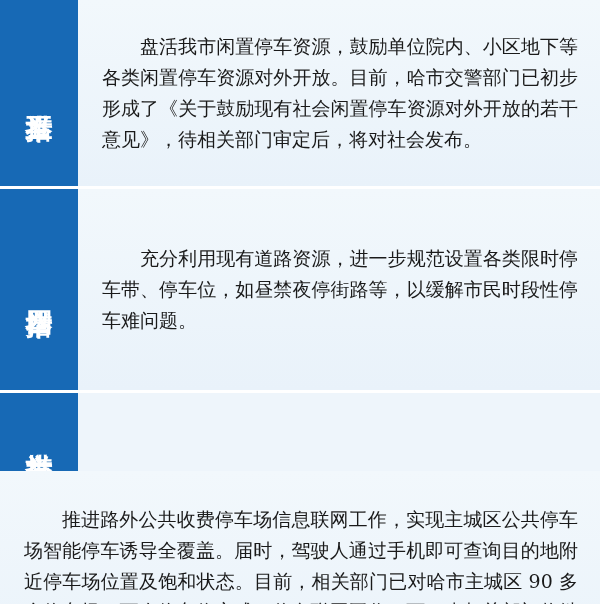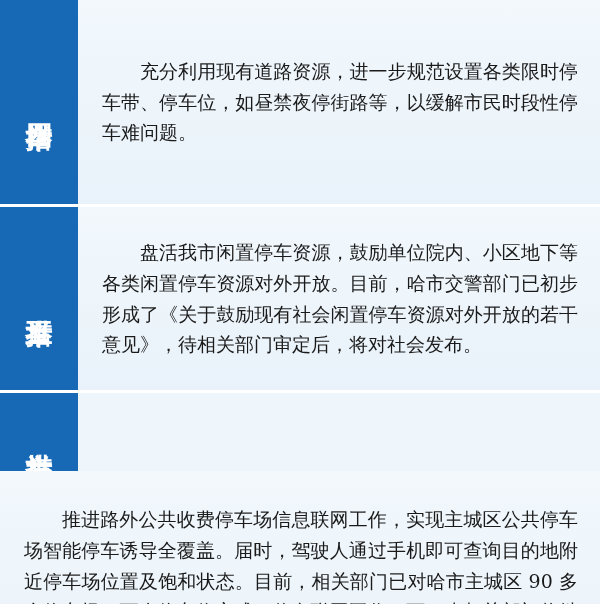--- a/index.html
+++ b/index.html
@@ -71,35 +71,35 @@
   }
   .b1 { height: 204px; }
   .b2 { height: 186px; }
   .b3 { height: 211px; flex-direction: column; }
 </style>
 </head>
 <body>
 
 <div class="page">
 
+  <div class="block b2">
+    <div class="label">
+      <span class="label-text">举措五</span>
+    </div>
+    <div class="body-wrap">
+      <p class="body-text">盘活我市闲置停车资源，鼓励单位院内、小区地下等各类闲置停车资源对外开放。目前，哈市交警部门已初步形成了《关于鼓励现有社会闲置停车资源对外开放的若干意见》，待相关部门审定后，将对社会发布。</p>
+    </div>
+  </div>
+
   <div class="block b1">
     <div class="label">
       <span class="label-text">举措四</span>
     </div>
     <div class="body-wrap">
       <p class="body-text">充分利用现有道路资源，进一步规范设置各类限时停车带、停车位，如昼禁夜停街路等，以缓解市民时段性停车难问题。</p>
-    </div>
-  </div>
-
-  <div class="block b2">
-    <div class="label">
-      <span class="label-text">举措五</span>
-    </div>
-    <div class="body-wrap">
-      <p class="body-text">盘活我市闲置停车资源，鼓励单位院内、小区地下等各类闲置停车资源对外开放。目前，哈市交警部门已初步形成了《关于鼓励现有社会闲置停车资源对外开放的若干意见》，待相关部门审定后，将对社会发布。</p>
     </div>
   </div>
 
   <div class="block b3">
     <div class="label">
       <span class="label-text">举措六</span>
     </div>
     <div class="body-wrap">
       <p class="body-text">推进路外公共收费停车场信息联网工作，实现主城区公共停车场智能停车诱导全覆盖。届时，驾驶人通过手机即可查询目的地附近停车场位置及饱和状态。目前，相关部门已对哈市主城区 90 多个停车场、万余停车位完成了信息联网工作，下一步相关部门将继续推进联网工作。</p>
     </div>

